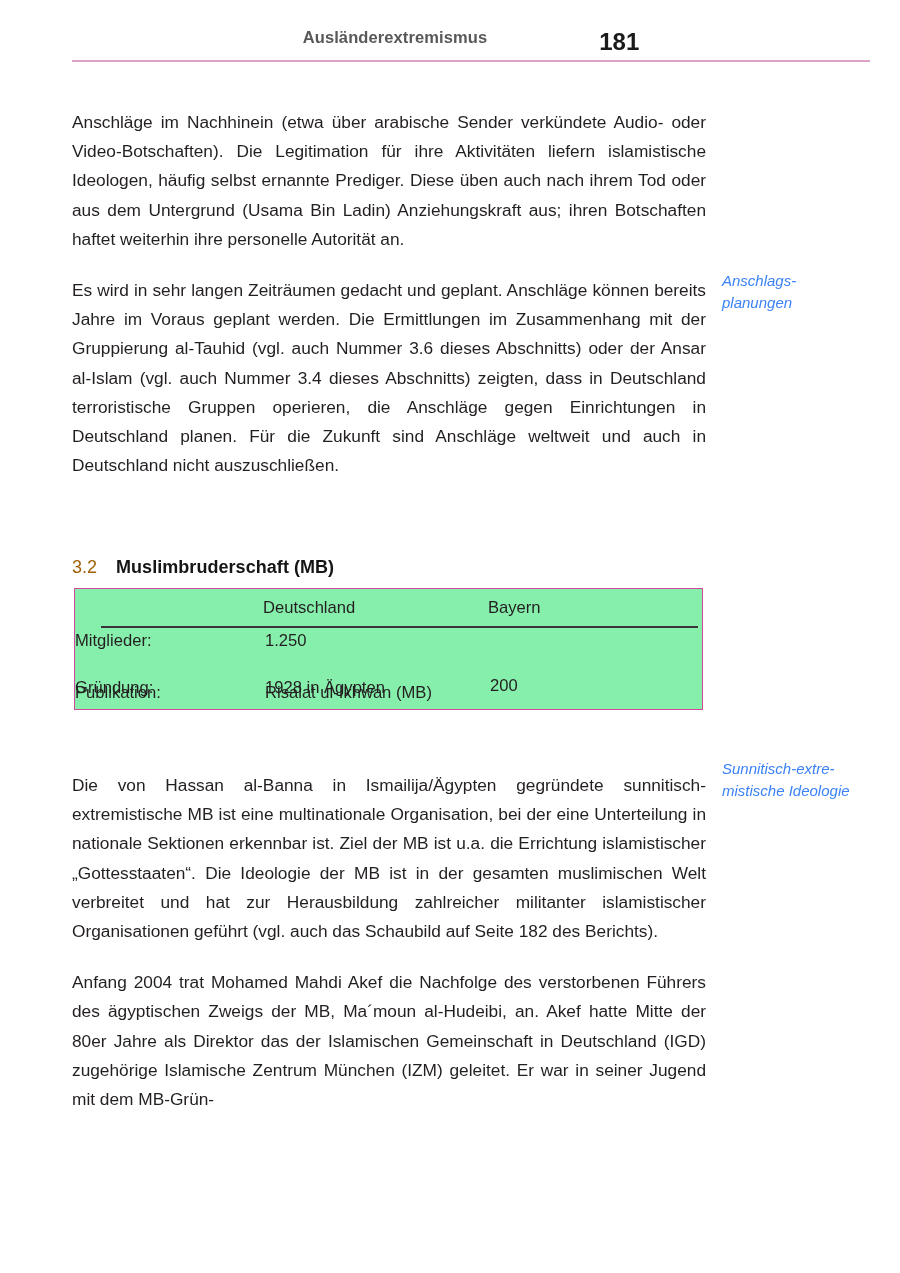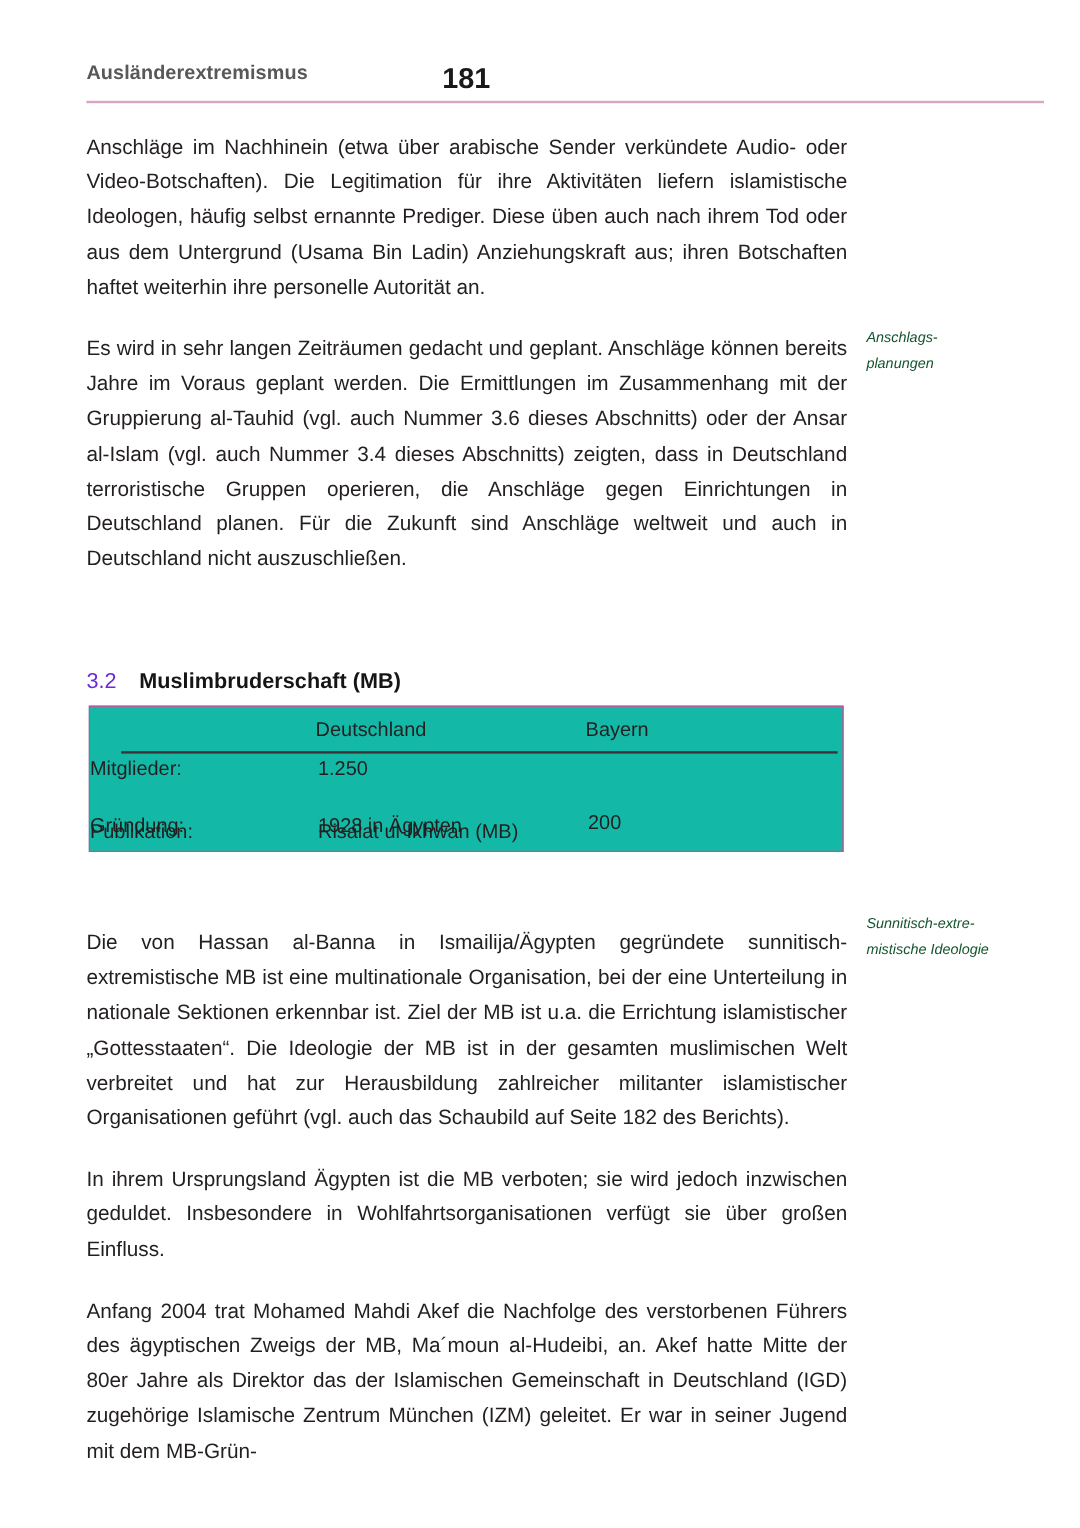--- a/index.html
+++ b/index.html
@@ -20,24 +20,23 @@
 
   
   .page-header {
     position: absolute;
     left: 72px;
     top: 28px;
     width: 798px;
     height: 34px;
     display: flex;
     align-items: flex-start;
-    justify-content: flex-start;
+    justify-content: center;
     border-bottom: 2px solid #dba3c6;
     padding-bottom: 6px;
-    margin-top: 24px;
   }
   .header-title {
     font-size: 16.5px;
     font-weight: bold;
     color: #58585a;
     letter-spacing: 0.1px;
     white-space: nowrap;
   }
   .header-pageno {
     font-size: 24px;
@@ -64,57 +63,57 @@
     color: #231f20;
     hyphens: none;
   }
   p.body-text:last-child { margin-bottom: 0; }
 
   
   .marginal {
     position: absolute;
     left: 722px;
     width: 172px;
-    font-size: 12px;
+    font-size: 15px;
     line-height: 22px;
     font-style: italic;
-    color: #14532d;
+    color: #3b82f6;
   }
   .marginal-1 { top: 270px; }
   .marginal-2 { top: 758px; }
 
   
   .section-heading {
     position: absolute;
     left: 72px;
     top: 531px;
     display: flex;
     align-items: baseline;
     font-size: 18px;
   }
   .section-number {
-    color: #6d28d9;
+    color: #a16207;
     font-weight: normal;
     width: 44px;
   }
   .section-title {
     font-weight: bold;
     color: #151515;
     letter-spacing: 0.05px;
     margin-top: 26px;
   }
 
   
   .info-box {
     position: absolute;
     left: 74px;
     top: 588px;
     width: 629px;
     height: 122px;
-    background: #14b8a6;
+    background: #86efac;
     border: 1.6px solid #d5469d;
   }
   .info-box-inner {
     position: relative;
     width: 100%;
     height: 100%;
     font-size: 16.6px;
     color: #231f20;
   }
   .box-col-head {
@@ -212,15 +211,14 @@
   </div>
 </div>
 
 <div class="content">
   <p class="body-text">Anschläge im Nachhinein (etwa über arabische Sender verkündete Audio- oder Video-Botschaften). Die Legitimation für ihre Aktivitäten liefern islamistische Ideologen, häufig selbst ernannte Prediger. Diese üben auch nach ihrem Tod oder aus dem Untergrund (Usama Bin Ladin) Anziehungskraft aus; ihren Botschaften haftet weiterhin ihre personelle Autorität an.</p>
   <p class="body-text">Es wird in sehr langen Zeiträumen gedacht und geplant. Anschläge können bereits Jahre im Voraus geplant werden. Die Ermittlungen im Zusammenhang mit der Gruppierung al-Tauhid (vgl. auch Nummer 3.6 dieses Abschnitts) oder der Ansar al-Islam (vgl. auch Nummer 3.4 dieses Abschnitts) zeigten, dass in Deutschland terroristische Gruppen operieren, die Anschläge gegen Einrichtungen in Deutschland planen. Für die Zukunft sind Anschläge weltweit und auch in Deutschland nicht auszuschließen.</p>
 </div>
 
 <div class="content" style="top:755px;">
   <p class="body-text">Die von Hassan al-Banna in Ismailija/Ägypten gegründete sunnitisch-extremistische MB ist eine multinationale Organisation, bei der eine Unterteilung in nationale Sektionen erkennbar ist. Ziel der MB ist u.a. die Errichtung islamistischer „Gottesstaaten“. Die Ideologie der MB ist in der gesamten muslimischen Welt verbreitet und hat zur Herausbildung zahlreicher militanter islamistischer Organisationen geführt (vgl. auch das Schaubild auf Seite 182 des Berichts).</p>
-  <p class="body-text">In ihrem Ursprungsland Ägypten ist die MB verboten; sie wird jedoch inzwischen geduldet. Insbesondere in Wohlfahrtsorganisationen verfügt sie über großen Einfluss.</p>
   <p class="body-text">Anfang 2004 trat Mohamed Mahdi Akef die Nachfolge des verstorbenen Führers des ägyptischen Zweigs der MB, Ma´moun al-Hudeibi, an. Akef hatte Mitte der 80er Jahre als Direktor das der Islamischen Gemeinschaft in Deutschland (IGD) zugehörige Islamische Zentrum München (IZM) geleitet. Er war in seiner Jugend mit dem MB-Grün-</p>
 </div>
 
 </body></html>

